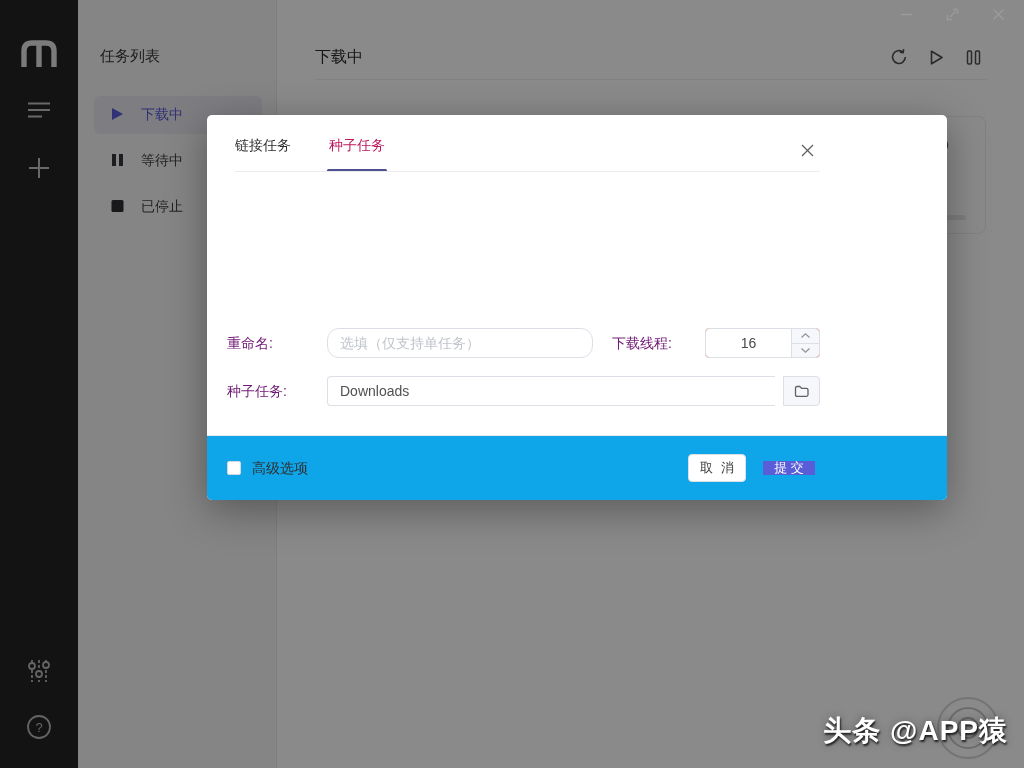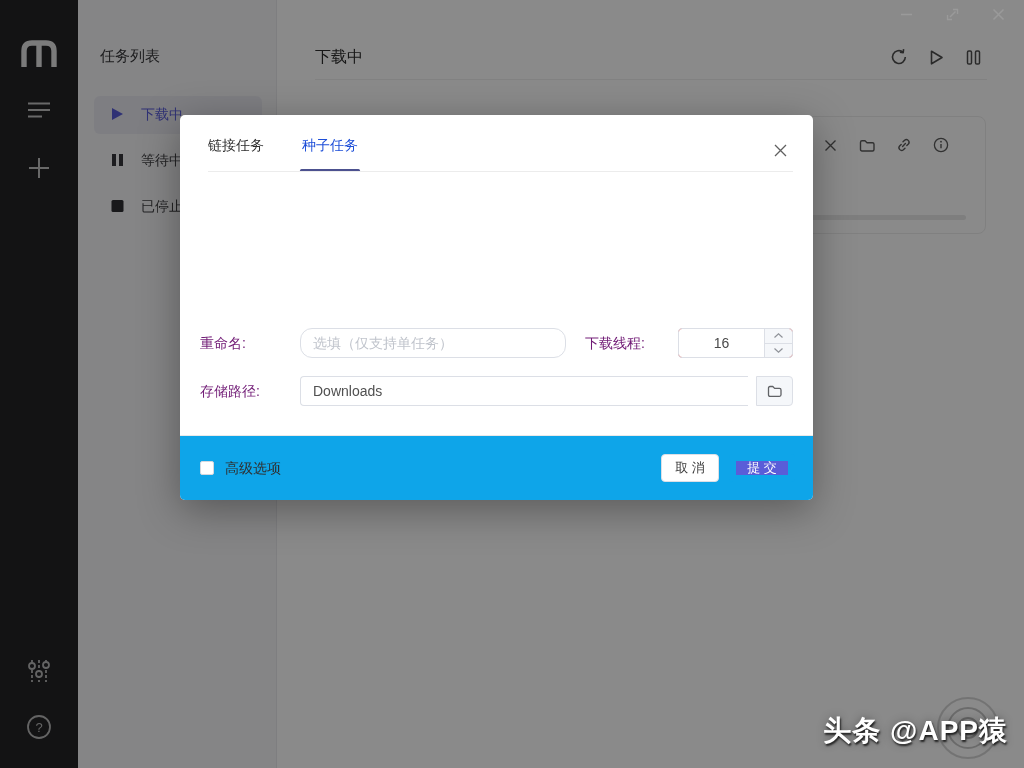--- a/index.html
+++ b/index.html
@@ -40,25 +40,25 @@
   .card-progress{position:absolute;left:22px;top:98px;width:333px;height:5px;border-radius:3px;background:#e9e9e9;}
 
   
   .winctl{position:absolute;top:7px;left:900px;display:flex;gap:33px;align-items:center;z-index:6;}
   .winctl svg{cursor:pointer;}
 
   
   .overlay{position:absolute;inset:0;background:rgba(0,0,0,0.46);z-index:5;}
 
   
-  .modal{position:absolute;left:180px;top:115px;width:633px;height:385px;background:#fff;
+  .modal{position:absolute;left:207px;top:115px;width:740px;height:385px;background:#fff;
          border-radius:5px;box-shadow:0 10px 40px rgba(0,0,0,.35);z-index:10;}
   .tabs{position:absolute;left:28px;top:22px;display:flex;}
   .tab{position:relative;font-size:14px;color:#2f2f2f;padding-bottom:17px;margin-right:38px;cursor:pointer;}
-  .tab.active{color:#1d4ed8;}
+  .tab.active{color:#be185d;}
   .tab.active::after{content:"";position:absolute;left:-2px;right:-2px;bottom:0;height:3px;
                      border-radius:2px;background:#4c518f;}
   .tabline{position:absolute;left:28px;width:585px;top:56px;height:1px;background:#ececec;}
   .modal-close{position:absolute;left:593px;top:28px;cursor:pointer;}
 
   .dropzone{position:absolute;left:20px;top:64px;width:593px;height:120px;
             border:1px dashed #d8d8d8;border-radius:6px;cursor:pointer;}
   .dz-icon{position:absolute;left:50%;top:17px;transform:translateX(-50%);}
   .dz-text{position:absolute;left:0;right:0;top:76px;text-align:center;font-size:14px;color:#595959;}
 
@@ -87,21 +87,21 @@
                border-radius:0 4px 4px 0;display:flex;align-items:center;justify-content:center;cursor:pointer;}
 
   .mfooter{position:absolute;left:0;right:0;bottom:0;height:65px;background:#0ea5e9;
            border-top:1px solid #e9e9e9;border-radius:0 0 5px 5px;}
   .chk{position:absolute;left:20px;top:25px;width:14px;height:14px;background:#fff;
        border:1px solid #d4d7de;border-radius:2px;cursor:pointer;}
   .chk-label{position:absolute;left:45px;top:24px;font-size:14px;color:#2f2f2f;}
   .btn{position:absolute;top:18px;height:28px;border-radius:4px;font-size:13px;
        display:flex;align-items:center;justify-content:center;cursor:pointer;
        font-family:"Liberation Sans","DejaVu Sans",sans-serif;}
-  .btn-cancel{left:481px;width:58px;background:#fff;border:1px solid #dcdfe6;color:#3a3a3a;}
+  .btn-cancel{left:481px;width:58px;background:#fff;border:1px solid #dcdfe6;color:#3a3a3a;font-family:Liberation Mono, monospace;}
   .btn-submit{left:549px;width:66px;background:#5a5dd8;border:7px solid #0ea5e9;color:#fff;}
 
   
   .wm-rings{position:absolute;left:930px;top:690px;z-index:19;}
   .watermark{position:absolute;right:16px;top:712px;z-index:20;font-size:28px;font-weight:bold;
              color:#fff;letter-spacing:1px;white-space:nowrap;
              text-shadow:1px 2px 2px rgba(0,0,0,.75),0 0 8px rgba(0,0,0,.35);}
 </style>
 </head>
 <body>
@@ -275,21 +275,21 @@
             </svg>
         </span>
         <span>
           <svg width="9" height="5" viewBox="0 0 9 5">
               <path d="M0.5 0.5 L4.5 4.2 L8.5 0.5" fill="none" stroke="#909399" stroke-width="1.2"></path>
             </svg>
         </span>
       </div>
     </div>
 
-    <div class="flabel lbl-path">存储路径:</div>
+    <div class="flabel lbl-path">种子任务:</div>
     <div class="pathgroup">
       <input class="txt-input in-path" value="Downloads" style="">
       <span class="path-append">
         <svg width="15" height="14" viewBox="0 0 15 14">
           <path d="M1.5 4 Q1.5 2.5 3 2.5 H5.8 L7.6 4.4 H12.5 Q14 4.4 14 5.9 V10.8 Q14 12.3 12.5 12.3 H3 Q1.5 12.3 1.5 10.8 Z" fill="none" stroke="#606266" stroke-width="1.3" stroke-linejoin="round"></path>
         </svg>
       </span>
     </div>
 
     <div class="mfooter">

